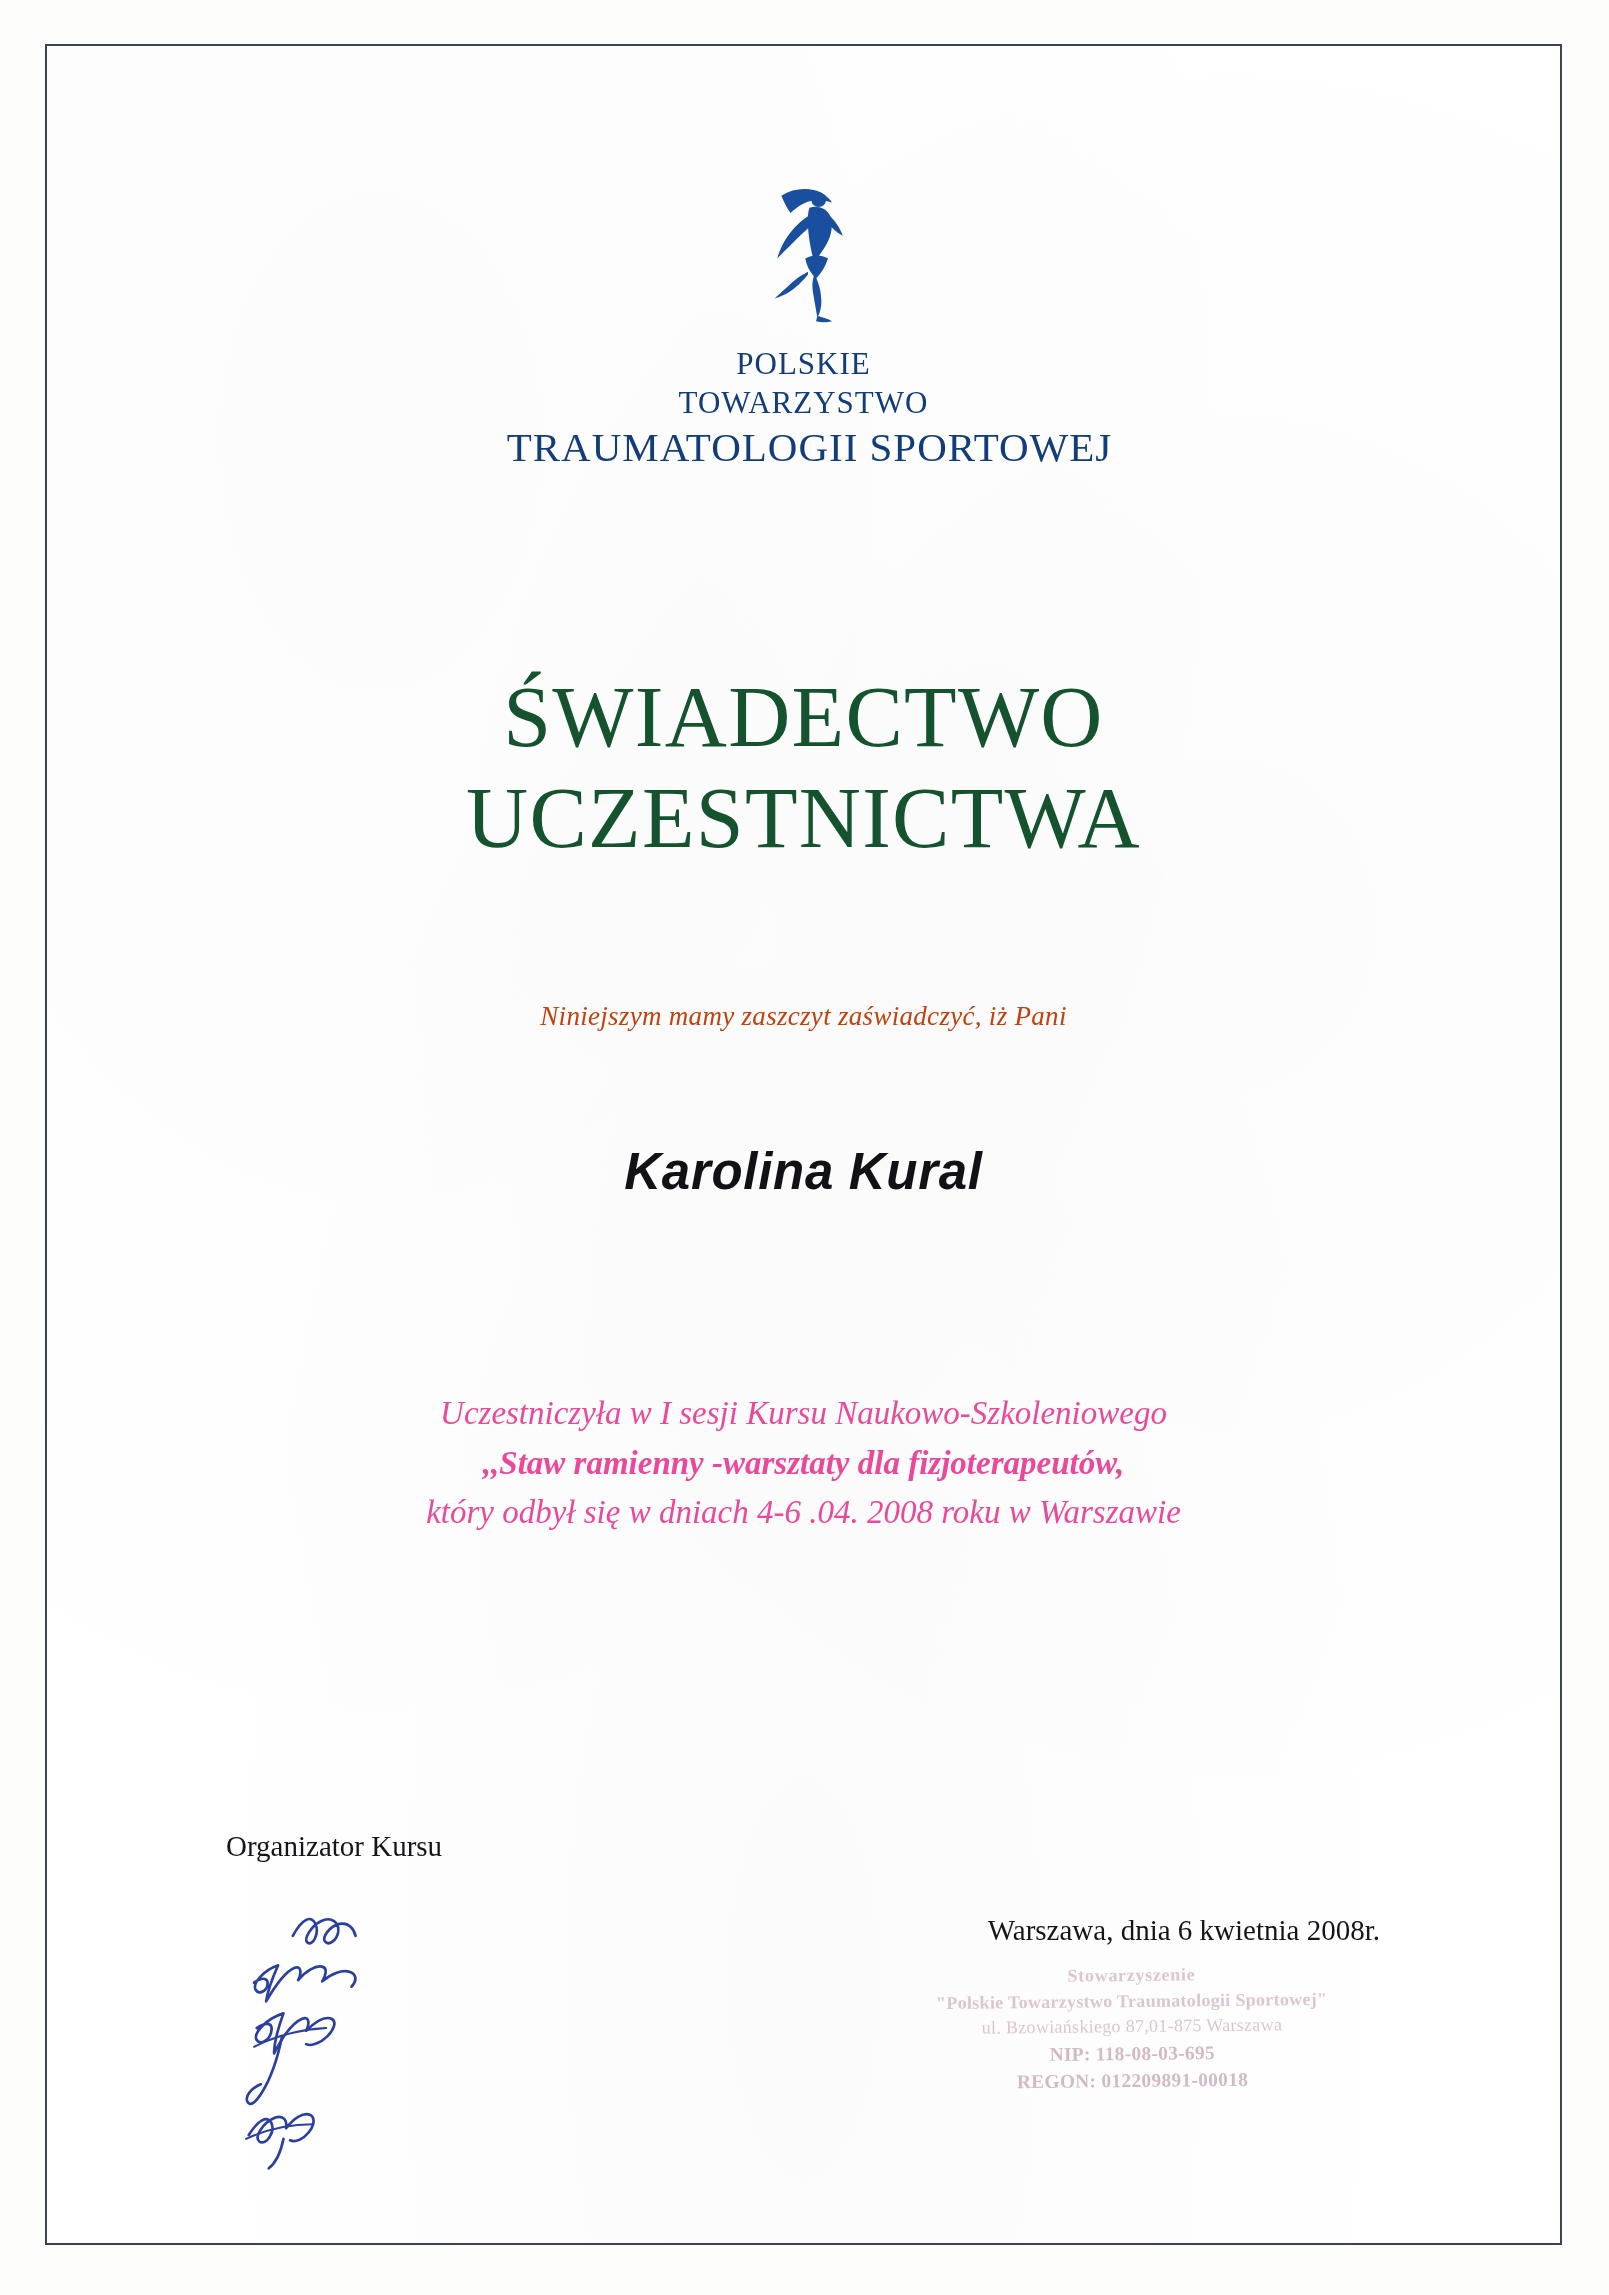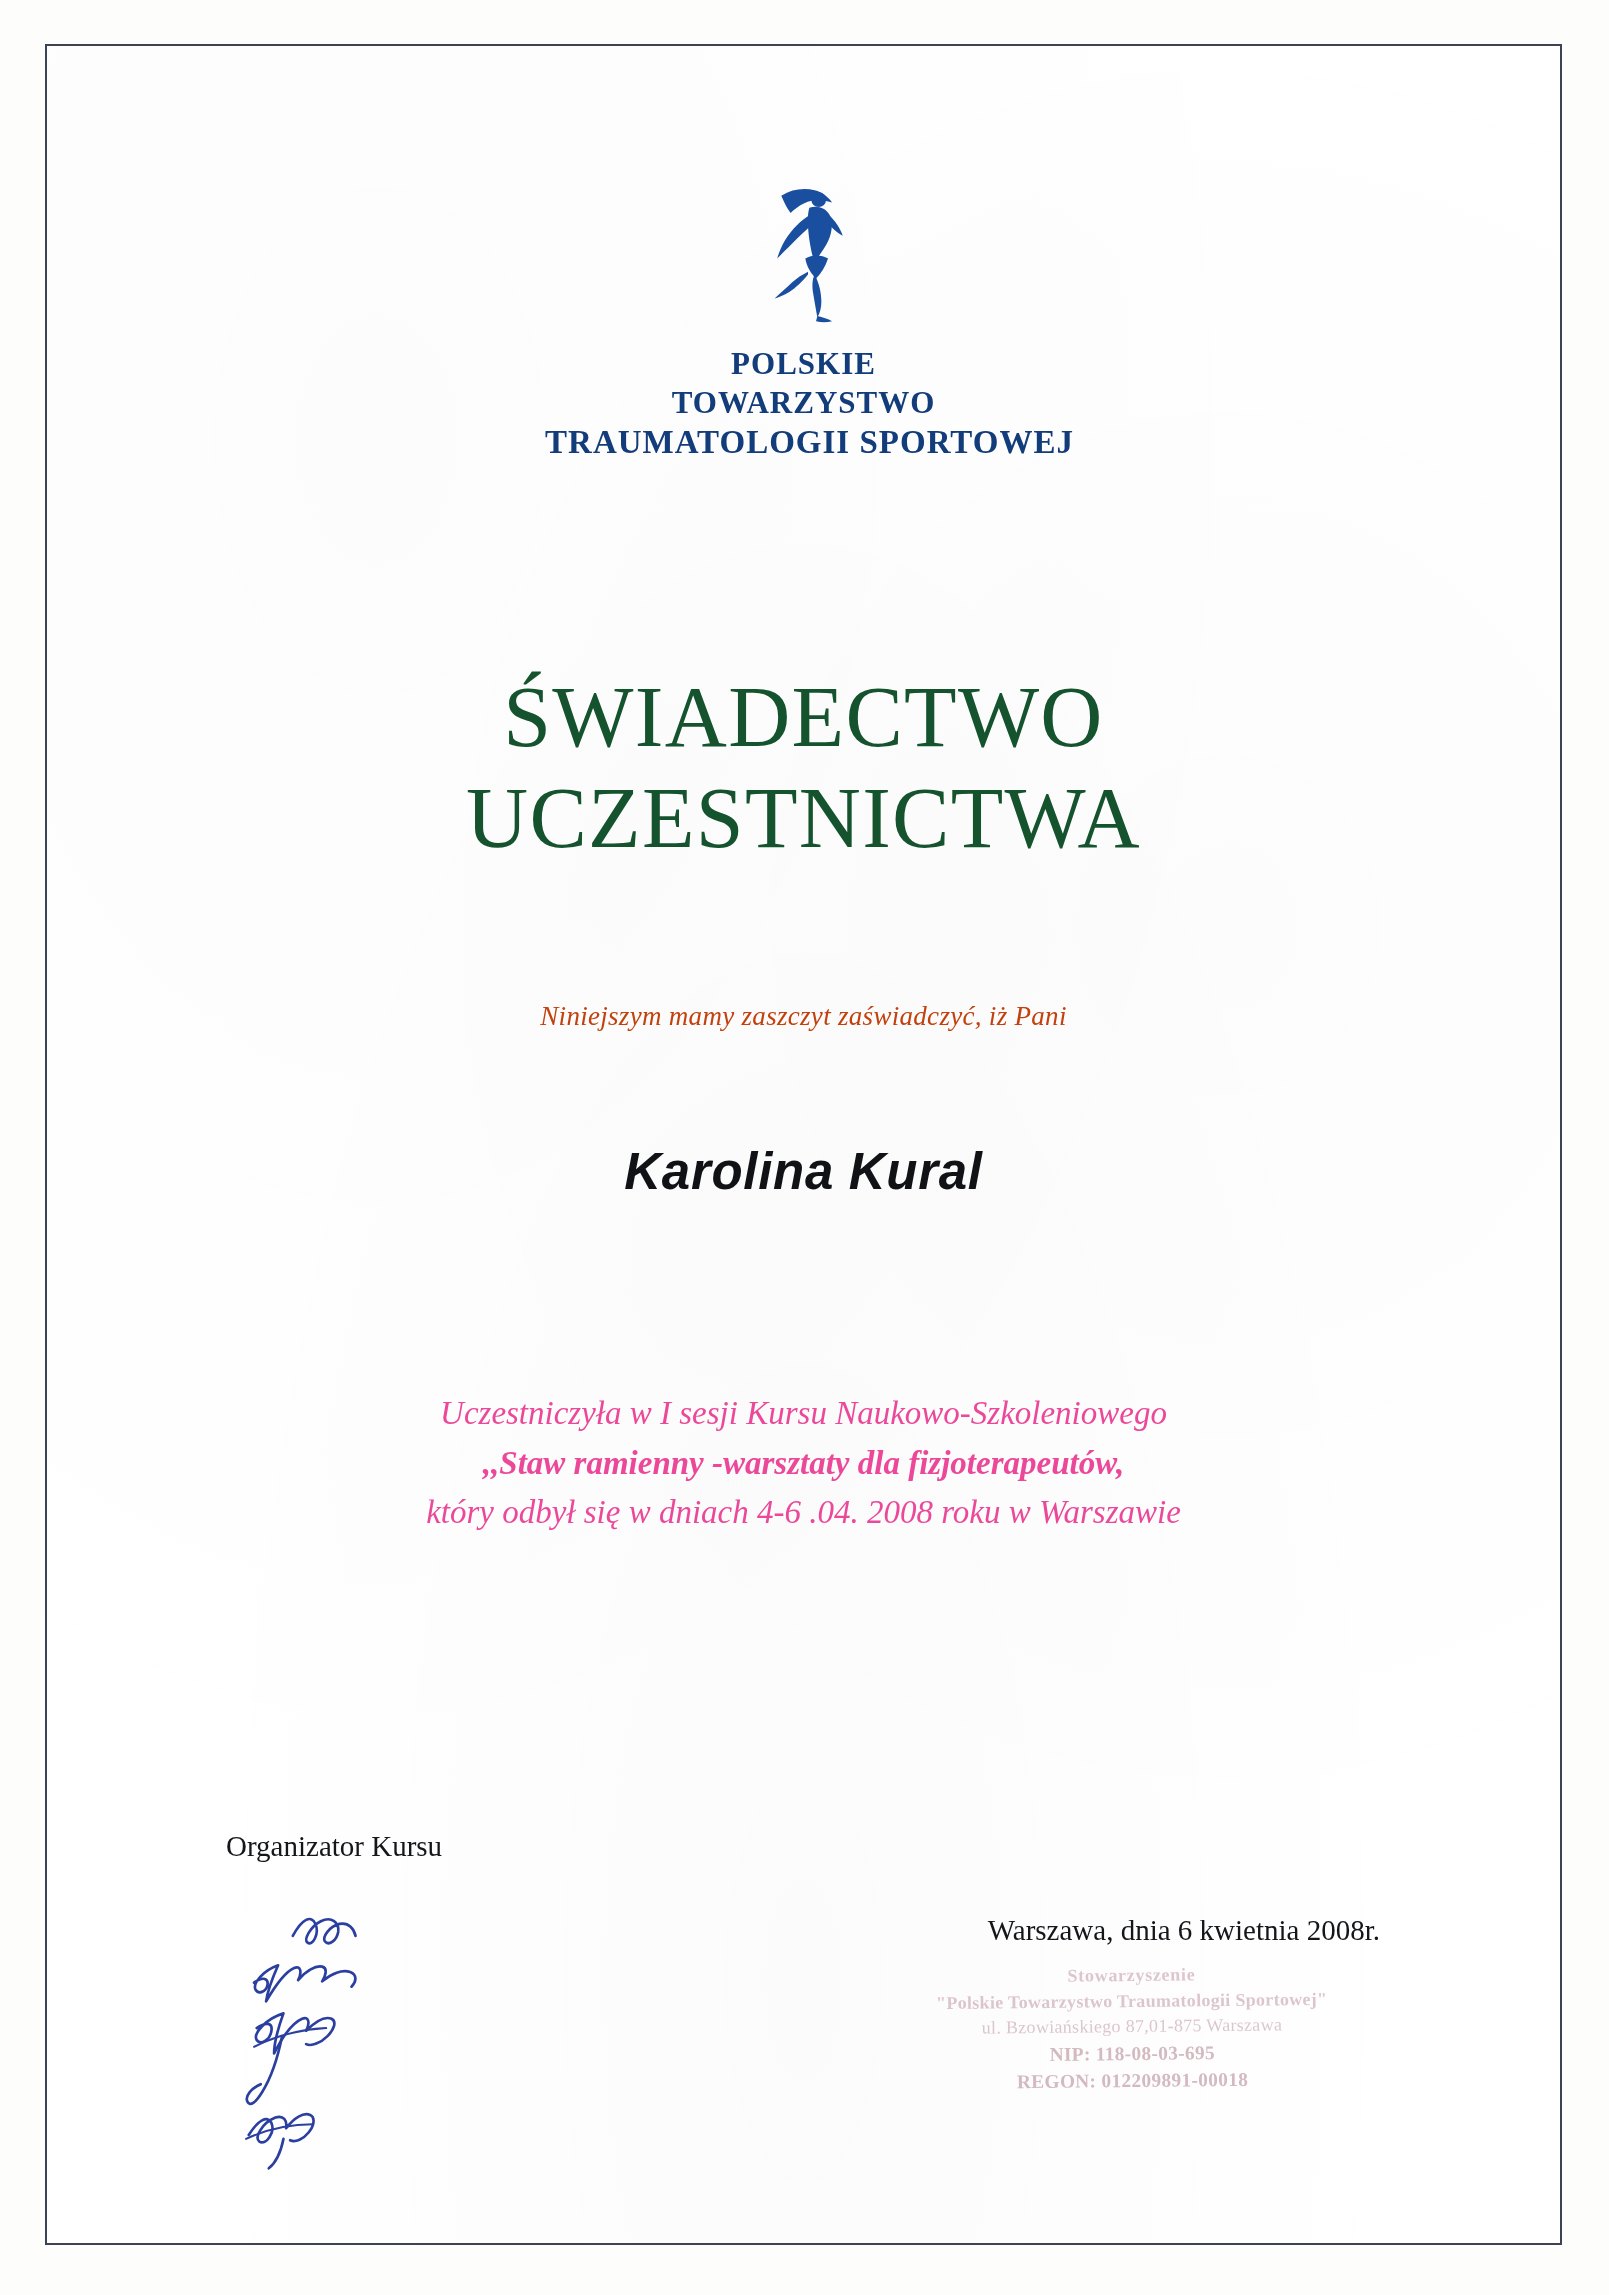--- a/index.html
+++ b/index.html
@@ -54,27 +54,27 @@
   .logo-mark {
     display: block;
     margin: 0 auto;
     width: 174px;
     height: 167px;
   }
   .logo-text {
     margin-top: 4px;
     color: #123c7a;
     font-family: "Liberation Serif", serif;
-    font-weight: bold;
+    font-weight: normal;
     letter-spacing: 1px;
     line-height: 1.26;
   }
   .logo-line-1 { font-size: 31px; }
   .logo-line-2 { font-size: 31px; }
-  .logo-line-3 { font-size: 33px; margin-left: 12px; }
+  .logo-line-3 { font-size: 41px; margin-left: 12px; }
 
   
   .title {
     position: absolute;
     top: 621px;
     left: 0;
     right: 0;
     text-align: center;
     color: #14532d;
     font-family: "Liberation Serif", serif;

